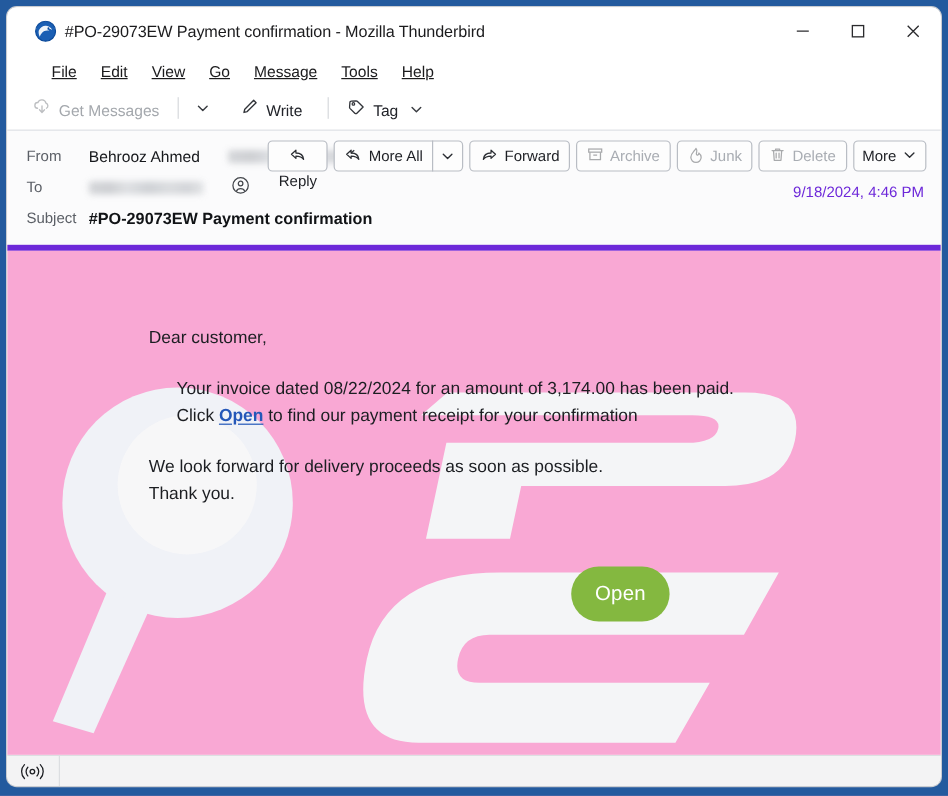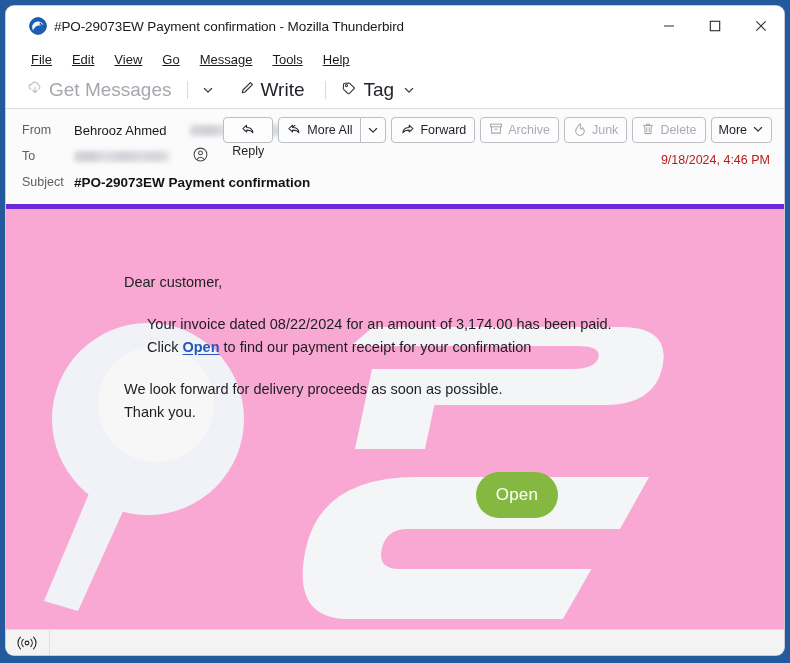--- a/index.html
+++ b/index.html
@@ -46,21 +46,21 @@
     width: 46px; height: 40px;
     display: flex; align-items: center; justify-content: center;
   }
   .winbtn svg { display: block; }
 
   
   .menubar {
     height: 26px;
     display: flex;
     align-items: center;
-    padding-left: 16px;
+    padding-left: 28px;
     gap: 2px;
     background: #ffffff;
     flex: 0 0 auto;
   }
   .menuitem {
     font-size: 13px; color: #1b1b1d;
     padding: 2px 9px;
     border-radius: 3px;
     white-space: nowrap;
   }
@@ -71,21 +71,21 @@
     height: 37px;
     display: flex; align-items: center;
     padding-left: 14px;
     background: #ffffff;
     border-bottom: 1px solid #d9dce0;
     flex: 0 0 auto;
     gap: 2px;
   }
   .tbbtn {
     display: flex; align-items: flex-end; gap: 6px;
-    font-size: 19px; color: #22242a;
+    font-size: 13px; color: #22242a;
     padding: 4px 7px; border-radius: 4px;
     white-space: nowrap;
   }
   .tbbtn.disabled { color: #a4a8ad; }
   .tbbtn.disabled svg { opacity: .45; }
   .tbsep {
     width: 1px; height: 18px; background: #d6d9dd; margin: 0 6px;
   }
   .caret-btn { padding: 4px 6px; border-radius: 4px; display:flex; align-items:center; }
 
@@ -135,21 +135,21 @@
     margin-left: -1px;
   }
   .abtn:first-child { border-radius: 4px 0 0 4px; margin-left: 0; flex-direction: column; }
   .abtn.solo { border-radius: 4px; margin-left: 5px; }
   .abtn.grp-start { border-radius: 4px 0 0 4px; margin-left: 5px; }
   .abtn.grp-end { border-radius: 0 4px 4px 0; padding: 4px 6px; }
   .abtn.lastone { border-radius: 4px; margin-left: 5px; padding: 4px 7px; }
   .abtn.disabled { color: #a9adb3; }
   .abtn.disabled svg { opacity: .4; }
   .timestamp {
-    font-size: 12.5px; color: #b91c1c; margin-top: 10px; margin-right: 2px;
+    font-size: 12.5px; color: #6d28d9; margin-top: 10px; margin-right: 2px;
   }
 
   
   .msgbody {
     position: relative;
     flex: 1 1 auto;
     background: #f9a8d4;
     overflow: hidden;
   }
   .watermark {

